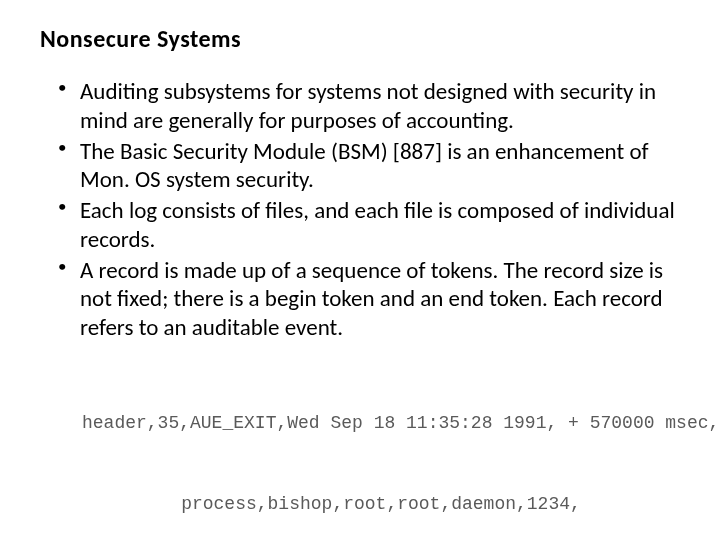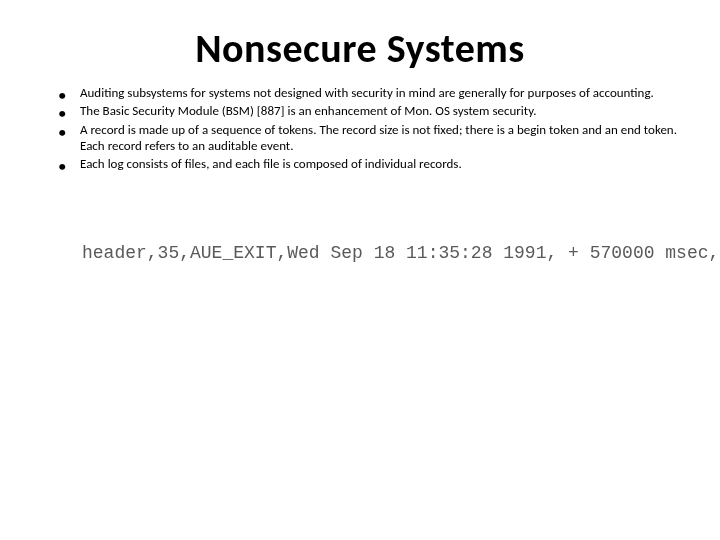--- a/index.html
+++ b/index.html
@@ -14,35 +14,35 @@
       font-family: Calibri, 'Segoe UI', Arial, sans-serif;
       overflow: hidden;
       position: relative;
     }
     .slide {
       width: 100%;
       height: 100%;
       padding: 24px 40px 40px 40px;
     }
     .title {
-      font-size: 40px;
+      font-size: 24px;
       font-weight: 700;
       color: #000;
-      text-align: center;
-      margin-bottom: 12px;
+      text-align: left;
+      margin-bottom: 24px;
       letter-spacing: 0.5px;
     }
     .bullet-list {
       list-style: none;
       padding-left: 18px;
     }
     .bullet-item {
       position: relative;
       padding-left: 22px;
-      font-size: 13px;
+      font-size: 23px;
       line-height: 1.25;
       color: #000;
       margin-bottom: 2px;
     }
     .bullet-item::before {
       content: "•";
       position: absolute;
       left: 0;
       top: 0;
       font-size: 17px;
@@ -62,21 +62,22 @@
   </style>
 </head>
 <body>
 
 <div class="slide">
   <h1 class="title">Nonsecure Systems</h1>
 
   <ul class="bullet-list">
     <li class="bullet-item">Auditing subsystems for systems not designed with security in mind are generally for purposes of accounting.</li>
     <li class="bullet-item">The Basic Security Module (BSM) [887] is an enhancement of Mon. OS system security.</li>
+    <li class="bullet-item">Each log consists of files, and each file is composed of individual records.</li>
     <li class="bullet-item">A record is made up of a sequence of tokens. The record size is not fixed; there is a begin token and an end token. Each record refers to an auditable event.</li>
-    <li class="bullet-item">Each log consists of files, and each file is composed of individual records.</li>
   </ul>
 
   <div class="code-block">
     <span class="code-line">header,35,AUE_EXIT,Wed Sep 18 11:35:28 1991, + 570000 msec,</span>
+    <span class="code-line">process,bishop,root,root,daemon,1234,</span>
   </div>
 
 </div>
 
 </body></html>

